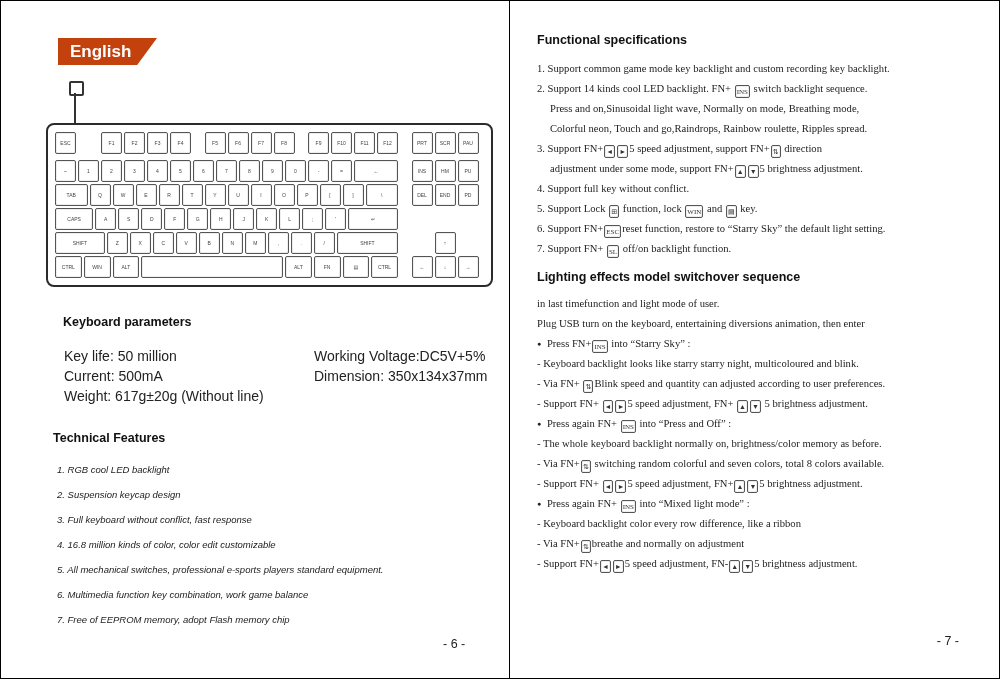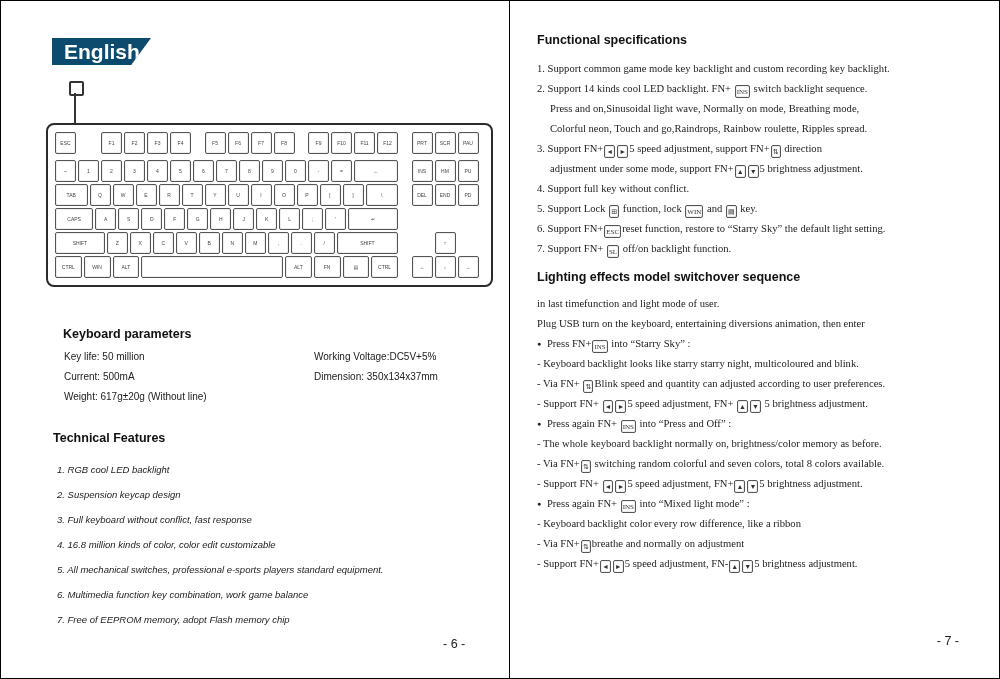--- a/index.html
+++ b/index.html
@@ -7,22 +7,22 @@
     position:relative; width:1000px; height:679px; margin:0 auto;
     background:#fff; border:1px solid #000; box-sizing:border-box;
     font-family:"Liberation Sans","DejaVu Sans",sans-serif; color:#222;
     overflow:hidden;
   }
   .divider { position:absolute; left:508px; top:0; bottom:0; width:1px; background:#000; }
 
   
   .page-left { position:absolute; left:0; top:0; width:508px; height:679px; }
   .english-tag {
-    position:absolute; left:51px; top:37px; width:99px; height:27px;
-    background:#0c4a6e; color:#fff; font-size:21px; font-weight:bold;
+    position:absolute; left:57px; top:37px; width:99px; height:27px;
+    background:#c2410c; color:#fff; font-size:17px; font-weight:bold;
     display:flex; align-items:center; padding-left:12px; box-sizing:border-box;
     clip-path:polygon(0 0,100% 0,80% 100%,0 100%);
   }
   .connector { position:absolute; left:68px; top:80px; width:11px; height:11px; border:2px solid #333; border-radius:2px; background:#fff; }
   .cable { position:absolute; left:73px; top:92px; width:2px; height:32px; background:#333; }
 
   .keyboard {
     position:absolute; left:45px; top:122px; width:447px;
     border:2px solid #2b2b2b; border-radius:8px; padding:7px; box-sizing:border-box; background:#fff;
   }
@@ -30,22 +30,22 @@
   .krow:first-child { margin-top:0; margin-bottom:6px; }
   .kkey {
     flex:none; height:22px; border:1px solid #555; border-radius:2px;
     display:flex; align-items:center; justify-content:center;
     font-size:5px; color:#444; box-sizing:border-box; background:#fff;
     box-shadow:inset 0 0 0 1px #eee; overflow:hidden;
   }
   .ksp { flex:none; }
 
   .h { font-weight:bold; font-size:12.5px; color:#111; }
-  .params-title { position:absolute; left:62px; top:326px; }
-  .params-col { position:absolute; font-size:10px; }
+  .params-title { position:absolute; left:62px; top:314px; }
+  .params-col { position:absolute; font-size:14px; }
   .params-col .li { margin-bottom:7px; line-height:13px; }
   .c1 { left:63px; top:349px; }
   .c2 { left:313px; top:349px; }
 
   .feat-title { position:absolute; left:52px; top:430px; }
   .features { position:absolute; left:56px; top:463px; font-size:9.5px; }
   .features .li { margin-bottom:14px; line-height:11px;font-style:italic; }
 
   .pn { position:absolute; font-size:12.5px; color:#222; }
   .pn-left { left:442px; top:636px; }

